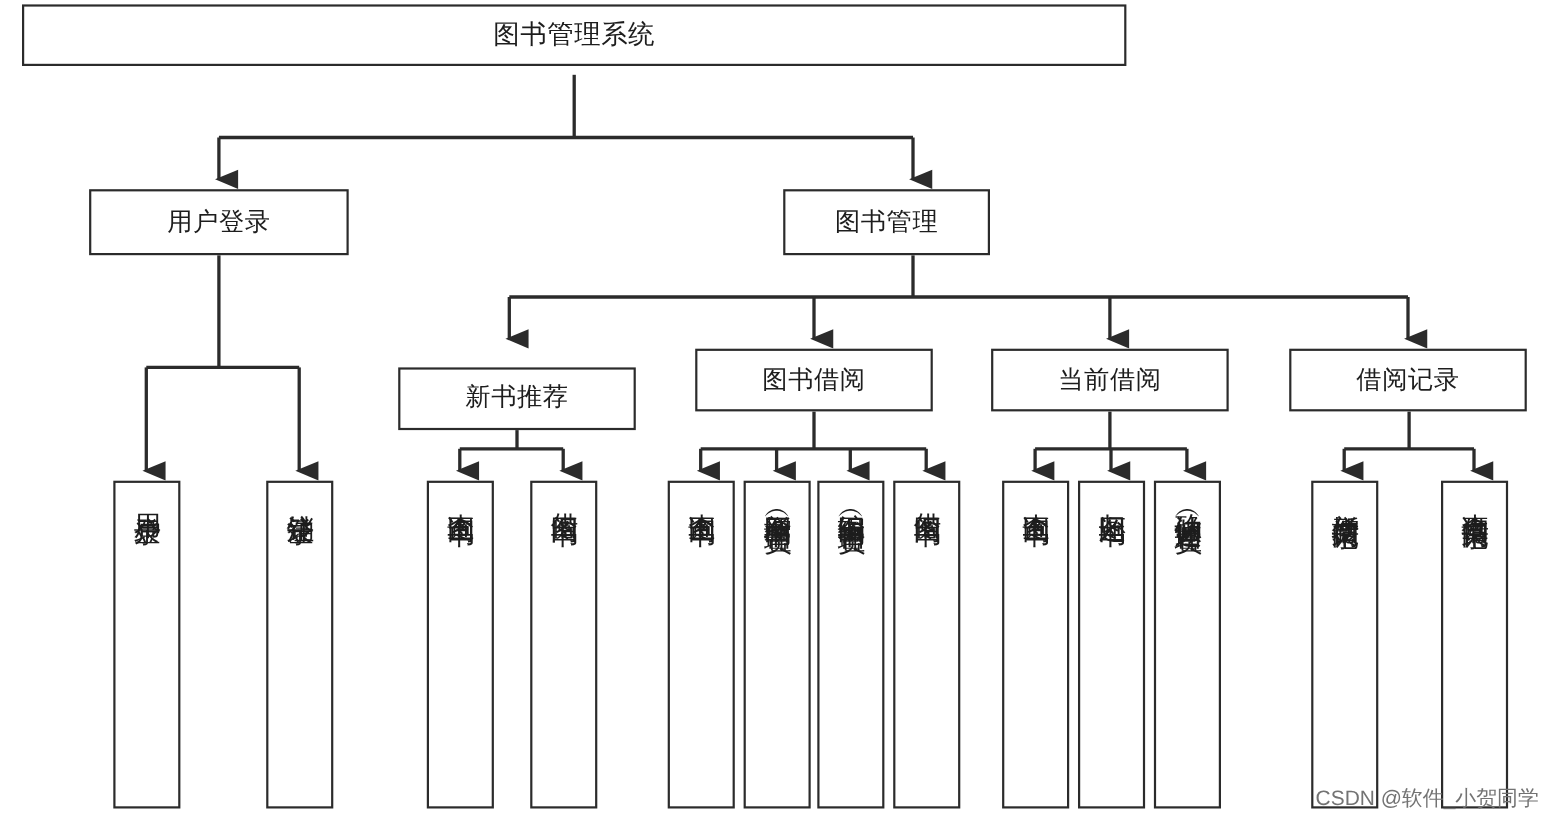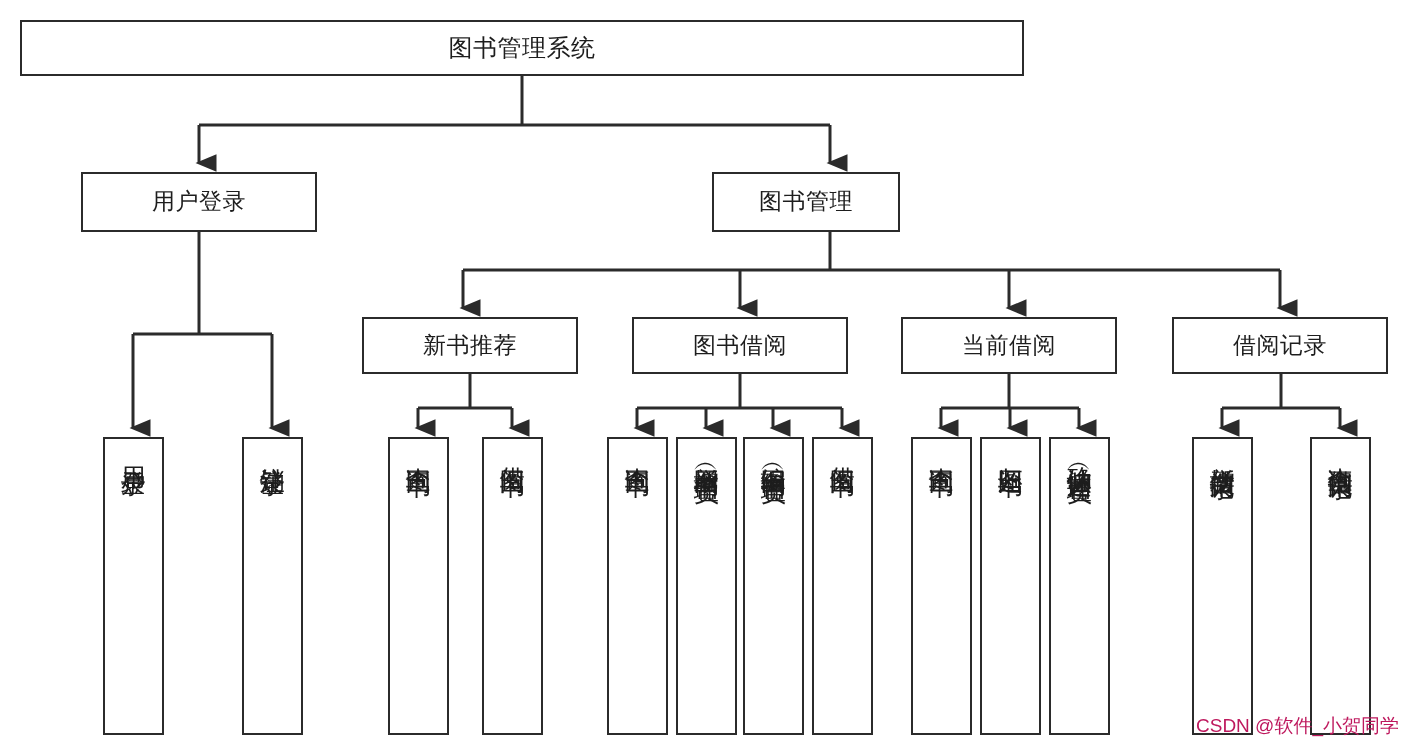--- a/index.html
+++ b/index.html
@@ -59,21 +59,21 @@
     text-orientation: upright;
     font-size: 25px;
     letter-spacing: 2px;
     line-height: 1.05;
     text-align: center;
   }
   #root-node .node-label { font-size: 24px; }
   .watermark {
     position: absolute;
     z-index: 6;
-    color: #be185d;
+    color: #737373;
     font-size: 19px;
     white-space: nowrap;
     user-select: none;
   }
 </style>
 </head>
 <body>
 
 <div id="diagram-canvas">
 
@@ -123,33 +123,33 @@
       <path d="M 1010 408 L 1010 428" marker-end="url(#arrow)"></path>
       <path d="M 1079 408 L 1079 428" marker-end="url(#arrow)"></path>
 
       <path d="M 1281 374 L 1281 408"></path>
       <path d="M 1222 408 L 1340 408"></path>
       <path d="M 1222 408 L 1222 428" marker-end="url(#arrow)"></path>
       <path d="M 1340 408 L 1340 428" marker-end="url(#arrow)"></path>
     </g>
   </svg>
 
-  <div class="node horiz" id="root-node" style="left:20px; top:20px; width:1004px; height:56px;">
+  <div class="node horiz" id="root-node" style="left:20px; top:4px; width:1004px; height:56px;">
     <span class="node-label">图书管理系统</span>
   </div>
 
   <div class="node horiz" style="left:81px; top:172px; width:236px; height:60px;">
     <span class="node-label">用户登录</span>
   </div>
 
   <div class="node horiz" style="left:712px; top:172px; width:188px; height:60px;">
     <span class="node-label">图书管理</span>
   </div>
 
-  <div class="node horiz" style="left:362px; top:317px; width:216px; height:57px;">
+  <div class="node horiz" style="left:362px; top:334px; width:216px; height:57px;font-family:Liberation Mono, monospace;">
     <span class="node-label">新书推荐</span>
   </div>
 
   <div class="node horiz" style="left:632px; top:317px; width:216px; height:57px;align-items:center;">
     <span class="node-label">图书借阅</span>
   </div>
 
   <div class="node horiz" style="left:1172px; top:317px; width:216px; height:57px;">
     <span class="node-label">借阅记录</span>
   </div>

